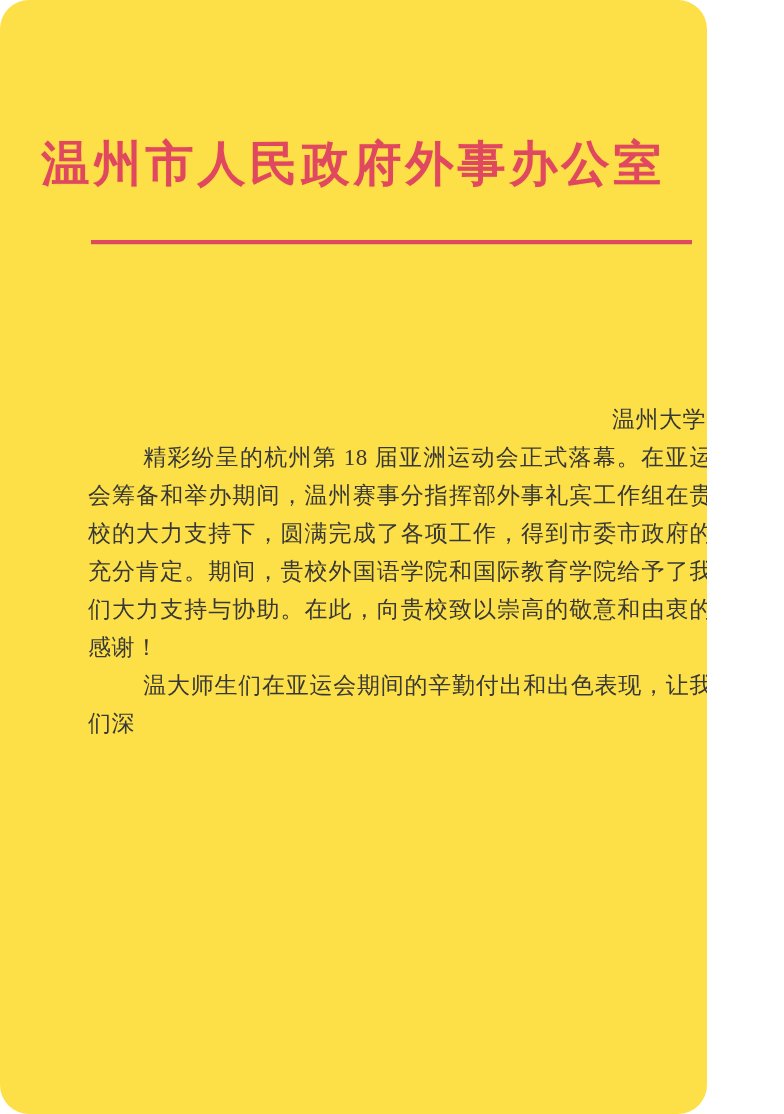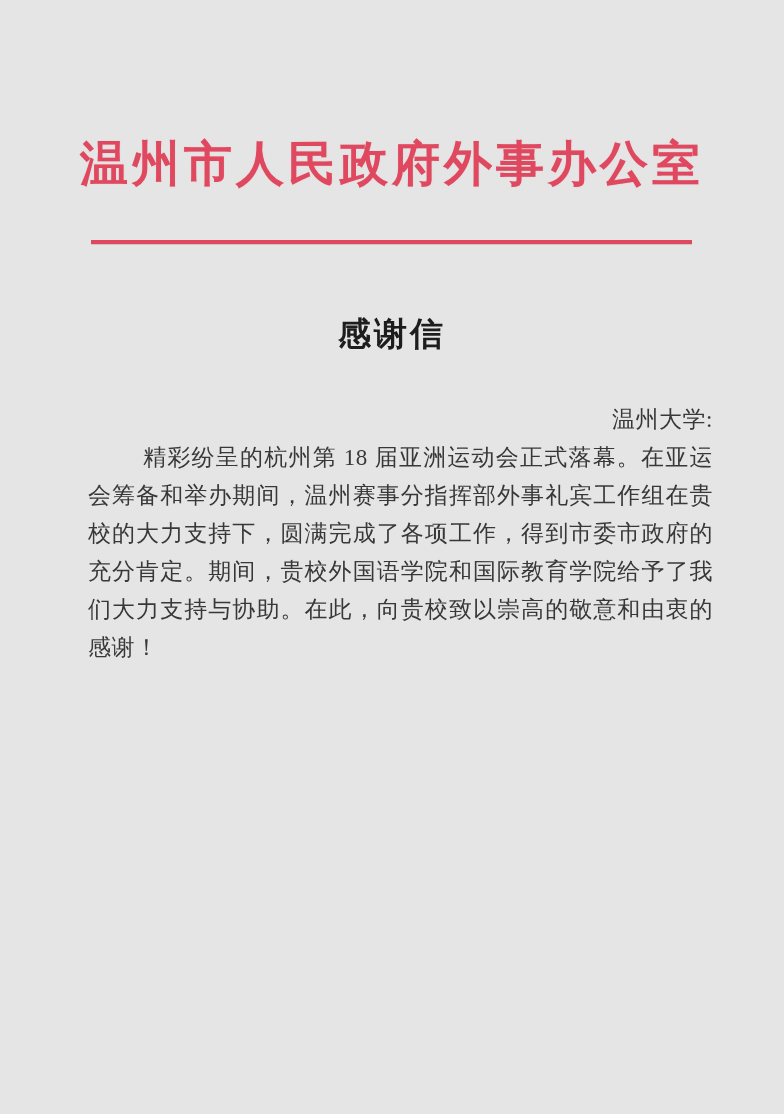--- a/index.html
+++ b/index.html
@@ -7,24 +7,25 @@
     padding: 0;
     background: #ffffff;
   }
   body {
     width: 784px;
     height: 1114px;
     font-family: "Liberation Serif", "DejaVu Serif", serif;
   }
   .page {
     position: relative;
-    width: 784px;
+    width: 707px;
     height: 1114px;
-    background: #e5e5e5;
+    background: #fde047;
     overflow: hidden;
+    border-radius: 29px;
   }
   
   .letterhead {
     position: absolute;
     top: 136px;
     left: 0;
     width: 100%;
     text-align: center;
   }
   .org-name {
@@ -84,20 +85,20 @@
 <body>
 
 <div class="page">
 
   <div class="letterhead">
     <span class="org-name" style="color: rgb(224, 72, 95);">温州市人民政府外事办公室</span>
   </div>
 
   <div class="letterhead-rule" style="background: rgb(224, 72, 95);"></div>
 
-  <div class="letter-title">感谢信</div>
 
   <div class="letter-body">
     <p class="salutation">温州大学:</p>
     <p class="para">精彩纷呈的杭州第 18 届亚洲运动会正式落幕。在亚运会筹备和举办期间，温州赛事分指挥部外事礼宾工作组在贵校的大力支持下，圆满完成了各项工作，得到市委市政府的充分肯定。期间，贵校外国语学院和国际教育学院给予了我们大力支持与协助。在此，向贵校致以崇高的敬意和由衷的感谢！</p>
+    <p class="para">温大师生们在亚运会期间的辛勤付出和出色表现，让我们深</p>
   </div>
 
 </div>
 
 </body></html>

